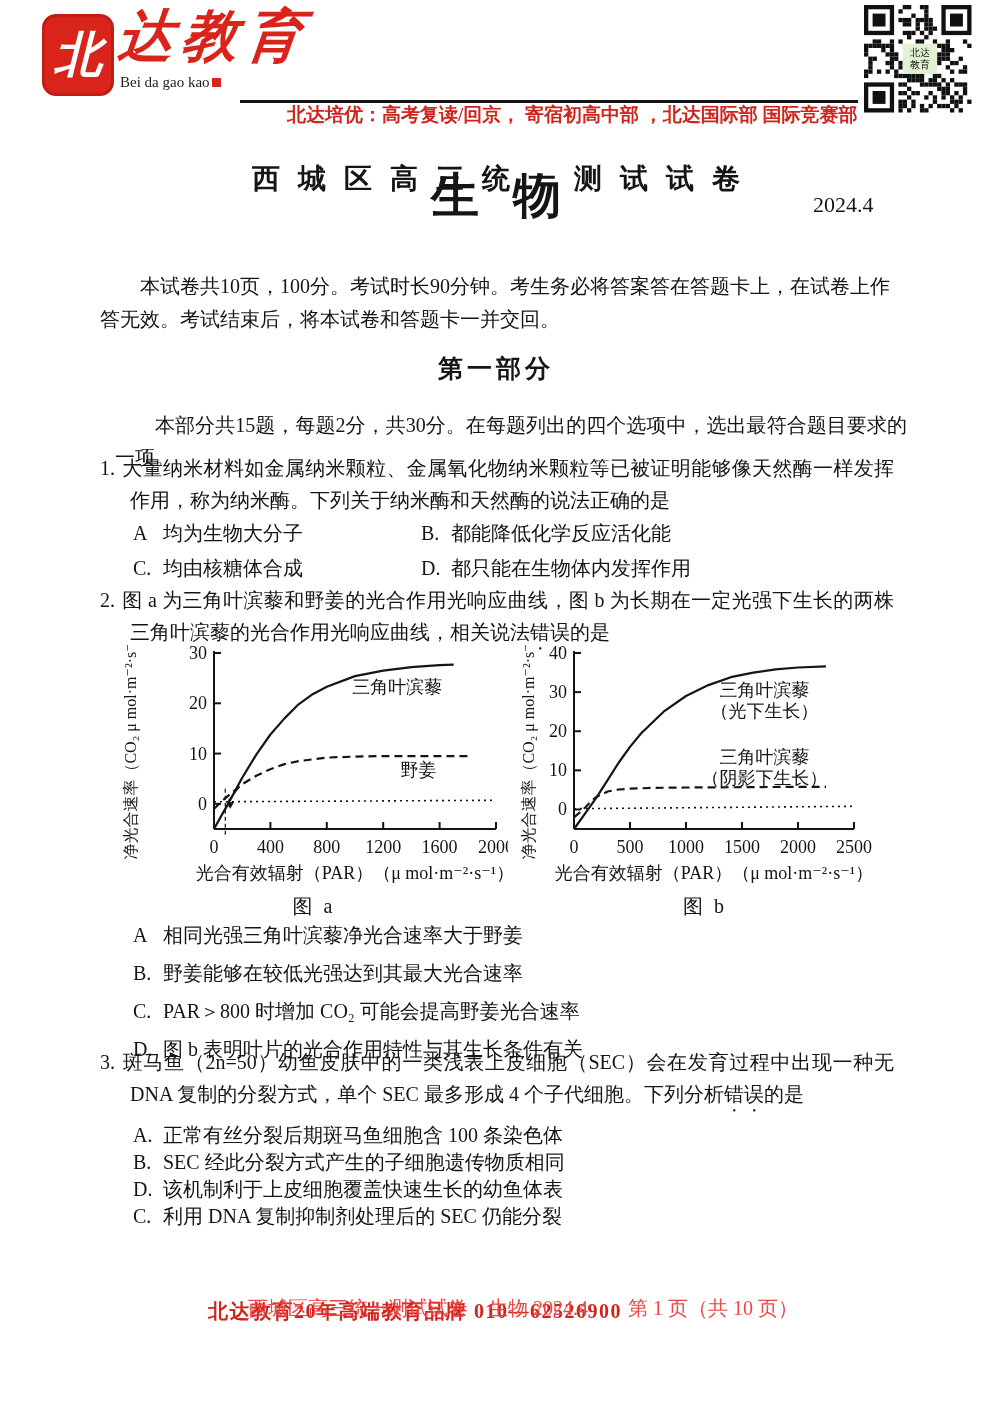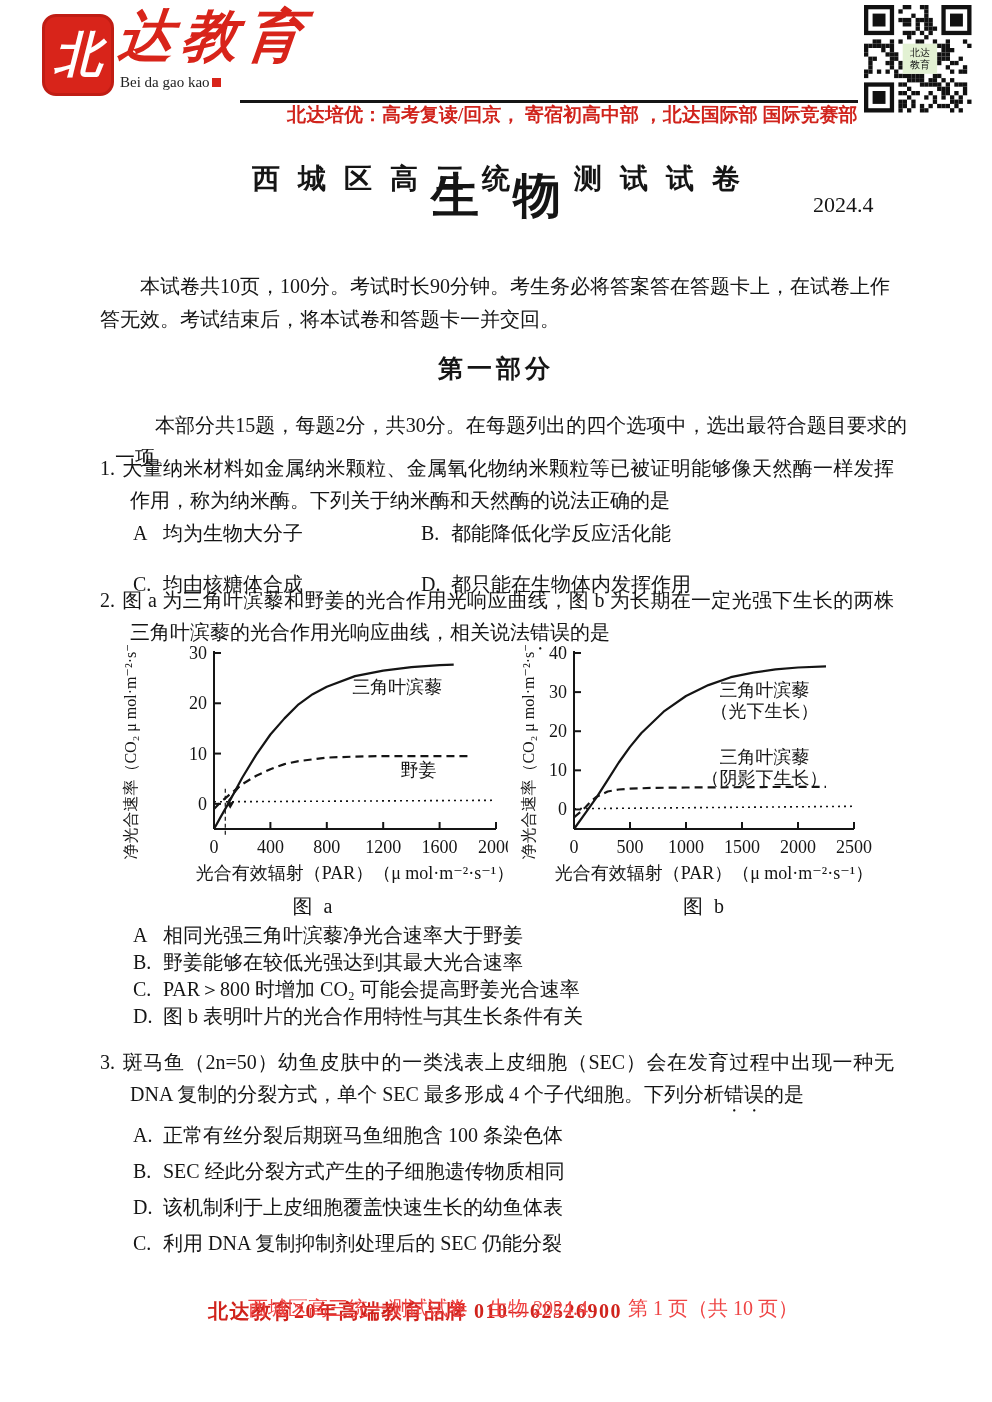--- a/index.html
+++ b/index.html
@@ -54,24 +54,24 @@
     font-size:20px;line-height:1.6;text-indent:2em;text-align:justify;margin:15px;
   }
   
   .q{position:absolute;left:100px;width:794px;}
   .q-stem{margin:0;font-size:20px;line-height:1.62;text-align:justify;padding-left:30px;text-indent:-30px;}
   .q-num{margin-right:7px;}
   .emph{
     -webkit-text-emphasis:filled dot #111;-webkit-text-emphasis-position:under;
     text-emphasis:filled dot #111;text-emphasis-position:under left;
   }
-  .opts{position:absolute;left:100px;display:flex;flex-direction:column;font-size:20px;}
+  .opts{position:absolute;left:100px;display:flex;flex-direction:column;gap:11px;font-size:20px;}
   .opts-grid{
     position:absolute;left:100px;display:grid;grid-template-columns:288px 1fr;
-    row-gap:24px;font-size:20px;
+    row-gap:8px;font-size:20px;
   }
   .opt{padding-left:33px;}
   .opt-label{display:inline-block;min-width:30px;}
   
   .figures{position:absolute;left:120px;top:645px;display:flex;gap:10px;}
   .fig{display:flex;flex-direction:column;align-items:center;}
   .fig-caption{font-size:20px;margin-top:2px;letter-spacing:3px;}
   svg text{font-family:"Liberation Serif","DejaVu Serif",serif;fill:#151515;}
   
   .footer-red{
@@ -378,21 +378,21 @@
   <div class="opts" style="top:922px;width:792px">
     <div class="opt"><span class="opt-label">A</span><span>相同光强三角叶滨藜净光合速率大于野姜</span></div>
     <div class="opt"><span class="opt-label">B.</span><span>野姜能够在较低光强达到其最大光合速率</span></div>
     <div class="opt"><span class="opt-label">C.</span><span>PAR＞800 时增加 CO₂ 可能会提高野姜光合速率</span></div>
     <div class="opt"><span class="opt-label">D.</span><span>图 b 表明叶片的光合作用特性与其生长条件有关</span></div>
   </div>
 
   <div class="q" style="top:1046px">
     <p class="q-stem"><span class="q-num">3.</span><span>斑马鱼（2n=50）幼鱼皮肤中的一类浅表上皮细胞（SEC）会在发育过程中出现一种无 DNA 复制的分裂方式，单个 SEC 最多形成 4 个子代细胞。下列分析</span><span class="emph">错误</span><span>的是</span></p>
   </div>
-  <div class="opts" style="top:1122px;width:792px;gap:9px">
+  <div class="opts" style="top:1122px;width:792px;gap:0">
     <div class="opt"><span class="opt-label">A.</span><span>正常有丝分裂后期斑马鱼细胞含 100 条染色体</span></div>
     <div class="opt"><span class="opt-label">B.</span><span>SEC 经此分裂方式产生的子细胞遗传物质相同</span></div>
     <div class="opt"><span class="opt-label">D.</span><span>该机制利于上皮细胞覆盖快速生长的幼鱼体表</span></div>
     <div class="opt"><span class="opt-label">C.</span><span>利用 DNA 复制抑制剂处理后的 SEC 仍能分裂</span></div>
   </div>
 
   <div class="footer-red">北达教育20年高端教育品牌 010—62526900</div>
   <div class="footer-black">西城区高三统一测试试卷　生物 2024.4　　第 1 页（共 10 页）</div>
 
 </div>

